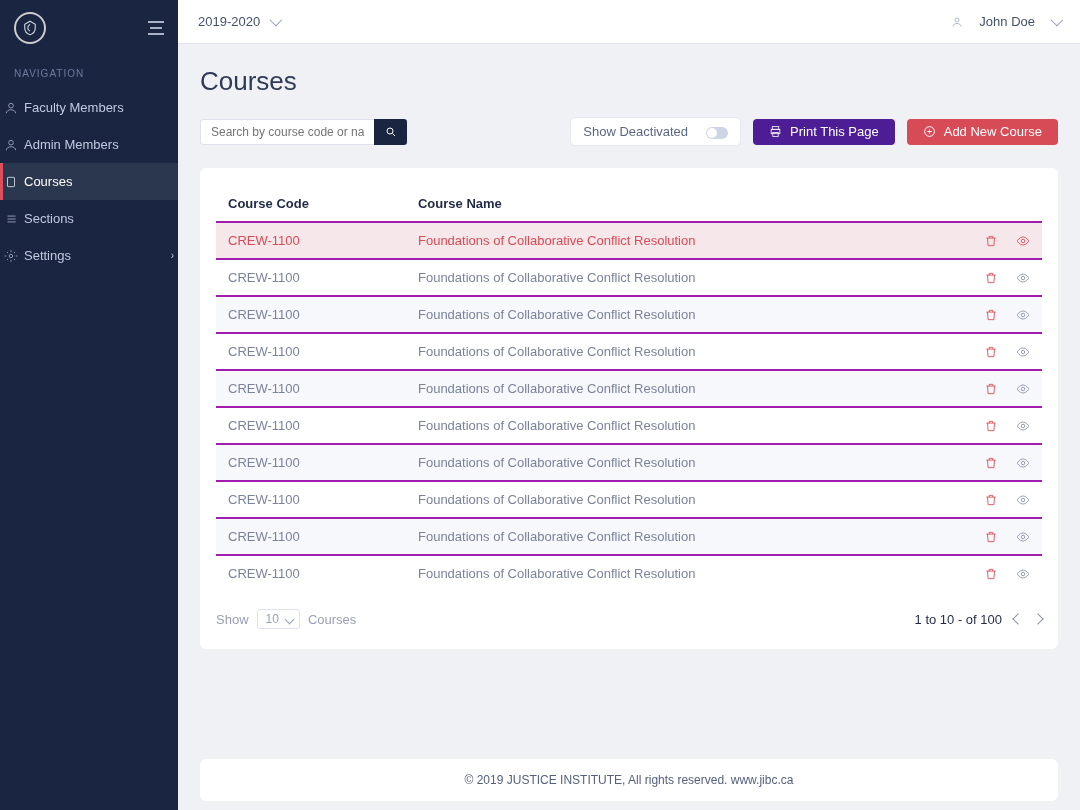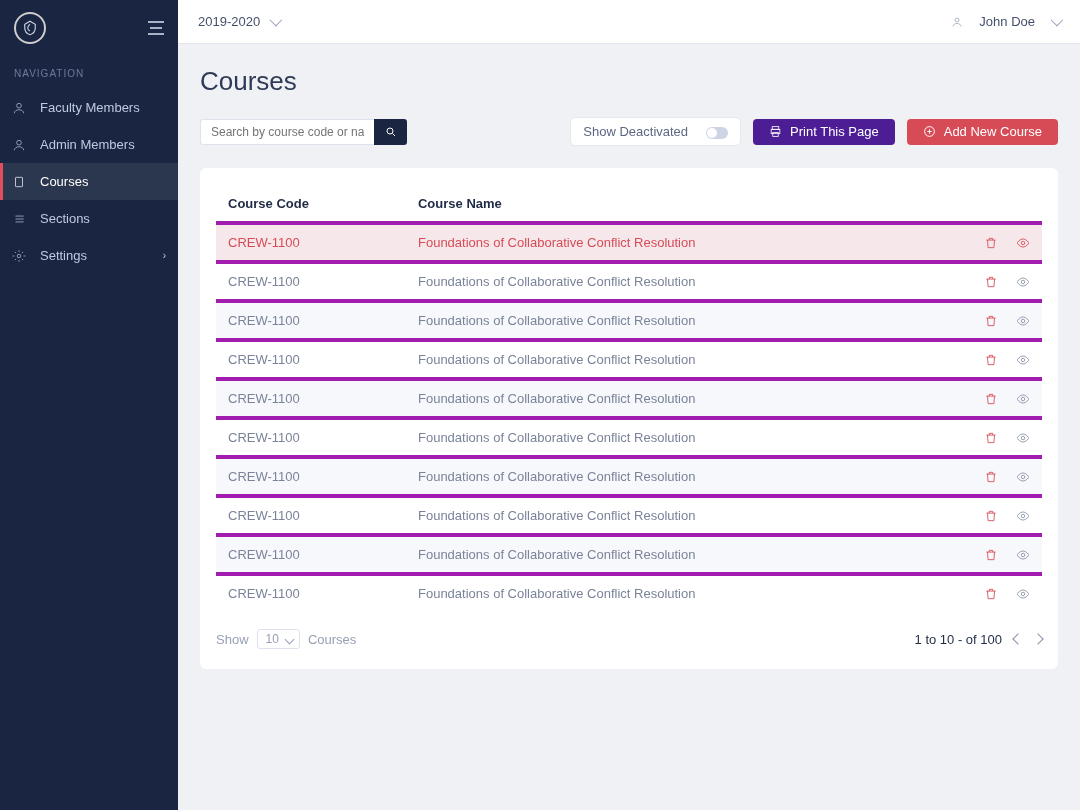--- a/index.html
+++ b/index.html
@@ -7,21 +7,21 @@
 
 
 .sidebar{width:178px;background:#1a2541;color:#fff;display:flex;flex-direction:column;padding-top:12px}
 .logo-row{display:flex;align-items:center;justify-content:space-between;padding:0 14px 18px 14px}
 .logo-badge{width:32px;height:32px;border:2px solid #ccc;border-radius:50%;position:relative;display:flex;align-items:center;justify-content:center}
 .logo-badge svg{width:18px;height:18px}
 .ham{width:16px;height:14px;display:flex;flex-direction:column;justify-content:space-between;cursor:pointer}
 .ham span{height:2px;background:#aab0c5}
 .ham span:nth-child(2){width:70%;align-self:center}
 .nav-label{font-size:10px;letter-spacing:1px;color:#6c7a9c;padding:6px 14px 10px}
-.nav-item{display:flex;align-items:center;gap:14px;padding:11px 12px;font-size:13px;color:#c1c9e0;cursor:pointer;position:relative}
+.nav-item{display:flex;align-items:center;gap:6px;padding:11px 4px;font-size:13px;color:#c1c9e0;cursor:pointer;position:relative}
 .nav-item.active{background:rgba(255,255,255,0.08);color:#fff}
 .nav-item.active::before{content:"";position:absolute;left:0;top:0;bottom:0;width:3px;background:#e04e5c}
 .nav-ic{width:14px;height:14px;flex-shrink:0;opacity:.8}
 .nav-item .chev{margin-left:auto;font-size:10px}
 
 
 .main{flex:1;display:flex;flex-direction:column}
 .topbar{height:44px;background:#fff;display:flex;align-items:center;padding:12px 20px;border-bottom:1px solid #e4e6ef}
 .year-sel{font-size:13px;color:#44506b;display:flex;align-items:center;gap:10px;cursor:pointer}
 .user-sel{margin-left:auto;font-size:13px;color:#44506b;display:flex;align-items:center;gap:16px;cursor:pointer}
@@ -43,21 +43,21 @@
 .btn-dark{background:#4c1d95;color:#fff}
 .btn-red{background:#d64b56;color:#fff}
 .btn svg{width:13px;height:13px}
 
 
 .card{background:#fff;border-radius:6px;padding:18px 16px 20px}
 .tbl{width:100%;border-collapse:collapse}
 .tbl th,.tbl td{text-align:left;padding:10px 12px;font-size:13px}
 .tbl thead th{color:#1f2a44;font-weight:600;border-bottom:1px solid #e6e9f2}
 .tbl tbody td{color:#7a8399}
-.tbl tbody tr{border-top:4px solid #a21caf}
+.tbl tbody tr{border-top:2px solid #a21caf}
 .tbl tbody tr:first-child td{color:#d64b56}
 .tbl tbody tr:nth-child(odd){background:#f7f8fb}
 .tbl tbody tr:first-child{background:#f6e8ea}
 .act{display:flex;gap:18px;justify-content:flex-end}
 .act svg{width:14px;height:14px;cursor:pointer;stroke:#8b93a9}
 .act svg.trash{stroke:#d64b56}
 tbody tr:first-child .act svg{stroke:#d64b56}
 
 .tbl-foot{display:flex;align-items:center;padding-top:18px;font-size:13px;color:#99a0b5}
 .tbl-foot .sel{border:1px solid #dfe2ec;border-radius:3px;padding:2px 20px 2px 8px;margin:0 8px;font-size:12px;position:relative;background:#fff}
@@ -348,14 +348,17 @@
         <span class="sel">10</span>
         <span>Courses</span>
         <div class="pager">
           <span>1 to 10 - of  100</span>
           <span class="pgbtn prev"></span>
           <span class="pgbtn next"></span>
         </div>
       </div>
     </div>
 
+    <div class="footer-card">
+      <span>© 2019 </span><span class="inst">JUSTICE INSTITUTE,</span><span>  All rights reserved. www.jibc.ca</span>
+    </div>
   </div>
 </main>
 
 </body></html>

